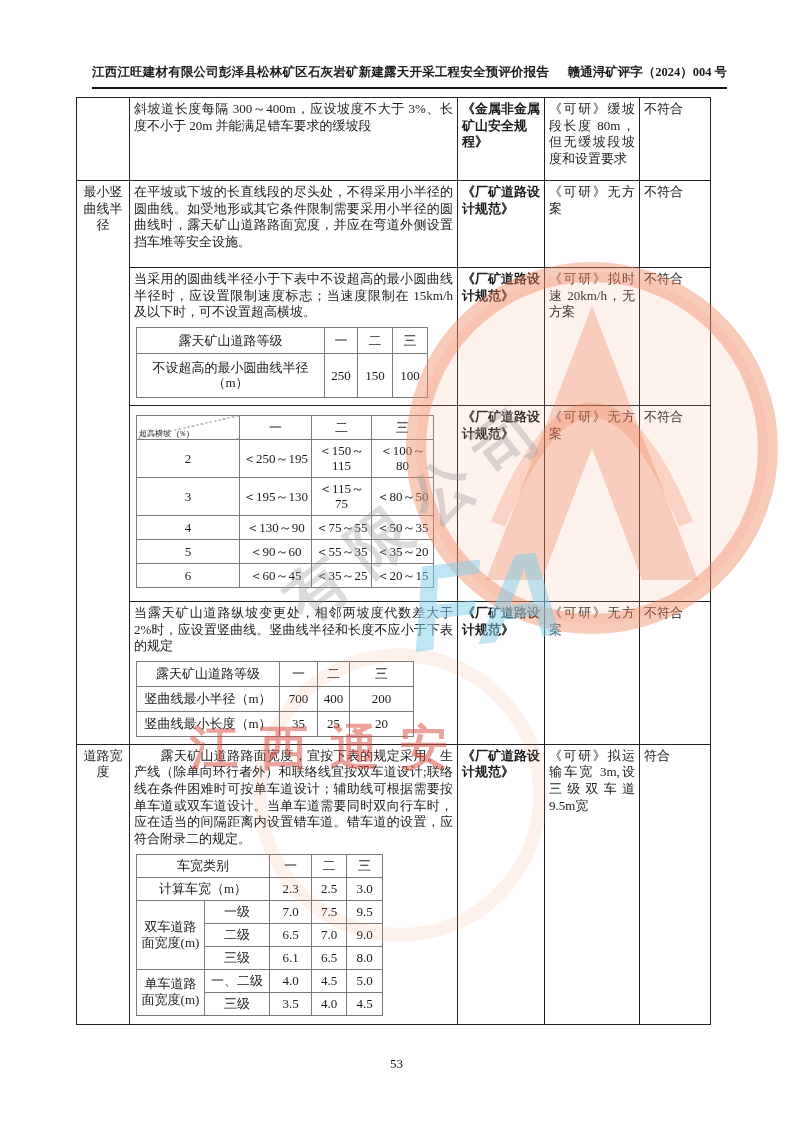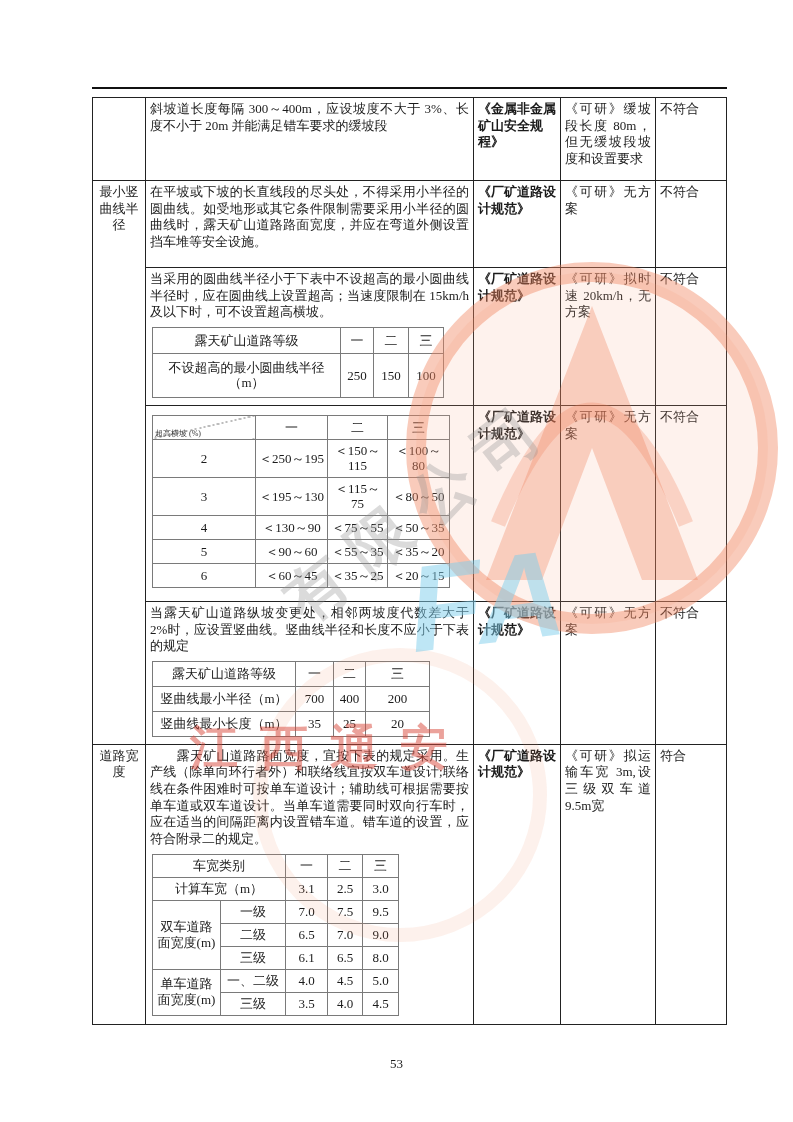--- a/index.html
+++ b/index.html
@@ -8,21 +8,21 @@
     background:#ffffff; overflow:hidden;
     font-family:"Liberation Serif","DejaVu Serif",serif; color:#1b1b1b;
   }
   
   .hdr { position:absolute; top:64px; left:92px; width:635px; font-size:12.5px; font-weight:bold; }
   .hdr-left  { float:left;  letter-spacing:0.2px; }
   .hdr-right { float:right; }
   .hdr-rule { position:absolute; top:87px; left:92px; width:635px; border-top:2.3px solid #111; }
 
   
-  .tablewrap { position:absolute; top:97px; left:92px; width:634px; }
+  .tablewrap { position:absolute; top:97px; left:76px; width:634px; }
   table.main { border-collapse:collapse; table-layout:fixed; width:634px; }
   table.main > tbody > tr > td {
     border:1px solid #222; vertical-align:top;
     padding:3px 4px; font-size:13px; line-height:1.28;
   }
   tr.ra{height:83px} tr.rb{height:87px} tr.rc{height:133px}
   tr.rd{height:196px} tr.re{height:132px} tr.rf{height:280px}
   td.lab { text-align:center; padding:5px 11px 3px; font-size:13.5px; line-height:1.45; }
   td.basis  { line-height:1.5; padding:4px 5px;font-weight:bold; }
   td.design { line-height:1.5; padding:4px 5px; text-align:justify; }
@@ -32,20 +32,21 @@
   
   table.sub { border-collapse:collapse; table-layout:fixed; margin:6px 0 4px 2px; }
   table.sub td {
     border:1px solid #7a7a7a; text-align:center; vertical-align:middle;
     padding:1px 2px; font-size:13px; line-height:1.2;
   }
   td.diag {
     position:relative;
     background:linear-gradient(to bottom right,
       transparent 49.5%, #7a7a7a 49.5%, #7a7a7a 50.6%, transparent 50.6%);
+    font-family:Liberation Mono, monospace;
   }
   td.diag .corner-label {
     position:absolute; left:2px; bottom:1px; font-size:8px; color:#333; line-height:1;
   }
 
   
   .watermark { position:absolute; inset:0; pointer-events:none; z-index:30; }
   .wm-gray {
     position:absolute; left:318px; top:558px; font-size:62px; letter-spacing:18px;
     color:rgba(145,145,145,0.33); font-weight:bold; white-space:nowrap;
@@ -62,20 +63,24 @@
   }
   .pagenum {
     position:absolute; left:0; right:0; top:1056px; text-align:center; font-size:13px;
   }
 </style>
 </head>
 <body>
 
 <div class="sheet">
 
+  <div class="hdr">
+    <span class="hdr-left">江西江旺建材有限公司彭泽县松林矿区石灰岩矿新建露天开采工程安全预评价报告</span>
+    <span class="hdr-right">赣通浔矿评字（2024）004 号</span>
+  </div>
   <div class="hdr-rule"></div>
 
   <div class="tablewrap">
     <table class="main">
       <colgroup>
         <col style="width:53px">
           <col style="width:328px">
           <col style="width:87px">
         <col style="width:95px">
           <col style="width:71px">
@@ -97,21 +102,21 @@
           <td>
             <p class="req">在平坡或下坡的长直线段的尽头处，不得采用小半径的圆曲线。如受地形或其它条件限制需要采用小半径的圆曲线时，露天矿山道路路面宽度，并应在弯道外侧设置挡车堆等安全设施。</p>
           </td>
           <td class="basis">《厂矿道路设计规范》</td>
           <td class="design">《可研》无方案</td>
           <td class="verdict">不符合</td>
         </tr>
 
         <tr class="rc">
           <td>
-            <p class="req">当采用的圆曲线半径小于下表中不设超高的最小圆曲线半径时，应在圆曲线上设置超高；当速度限制在 15km/h 及以下时，可不设置超高横坡。</p>
+            <p class="req">当采用的圆曲线半径小于下表中不设超高的最小圆曲线半径时，应设置限制速度标志；当速度限制在 15km/h 及以下时，可不设置超高横坡。</p>
             <table class="sub">
               <colgroup>
                   <col style="width:188px">
                   <col style="width:33px">
                   <col style="width:35px">
                   <col style="width:35px">
                 </colgroup>
               <tbody>
                 <tr style="height:26px">
                   <td>露天矿山道路等级</td>
@@ -240,21 +245,21 @@
                 </colgroup>
               <tbody>
                 <tr style="height:23px">
                   <td colspan="2">车宽类别</td>
                   <td>一</td>
                   <td>二</td>
                   <td>三</td>
                 </tr>
                 <tr style="height:23px">
                   <td colspan="2">计算车宽（m）</td>
-                  <td>3.1</td>
+                  <td>2.3</td>
                   <td>2.5</td>
                   <td>3.0</td>
                 </tr>
                 <tr style="height:23px">
                   <td rowspan="3">双车道路面宽度(m)</td>
                   <td>一级</td>
                   <td>7.0</td>
                   <td>7.5</td>
                   <td>9.5</td>
                 </tr>

